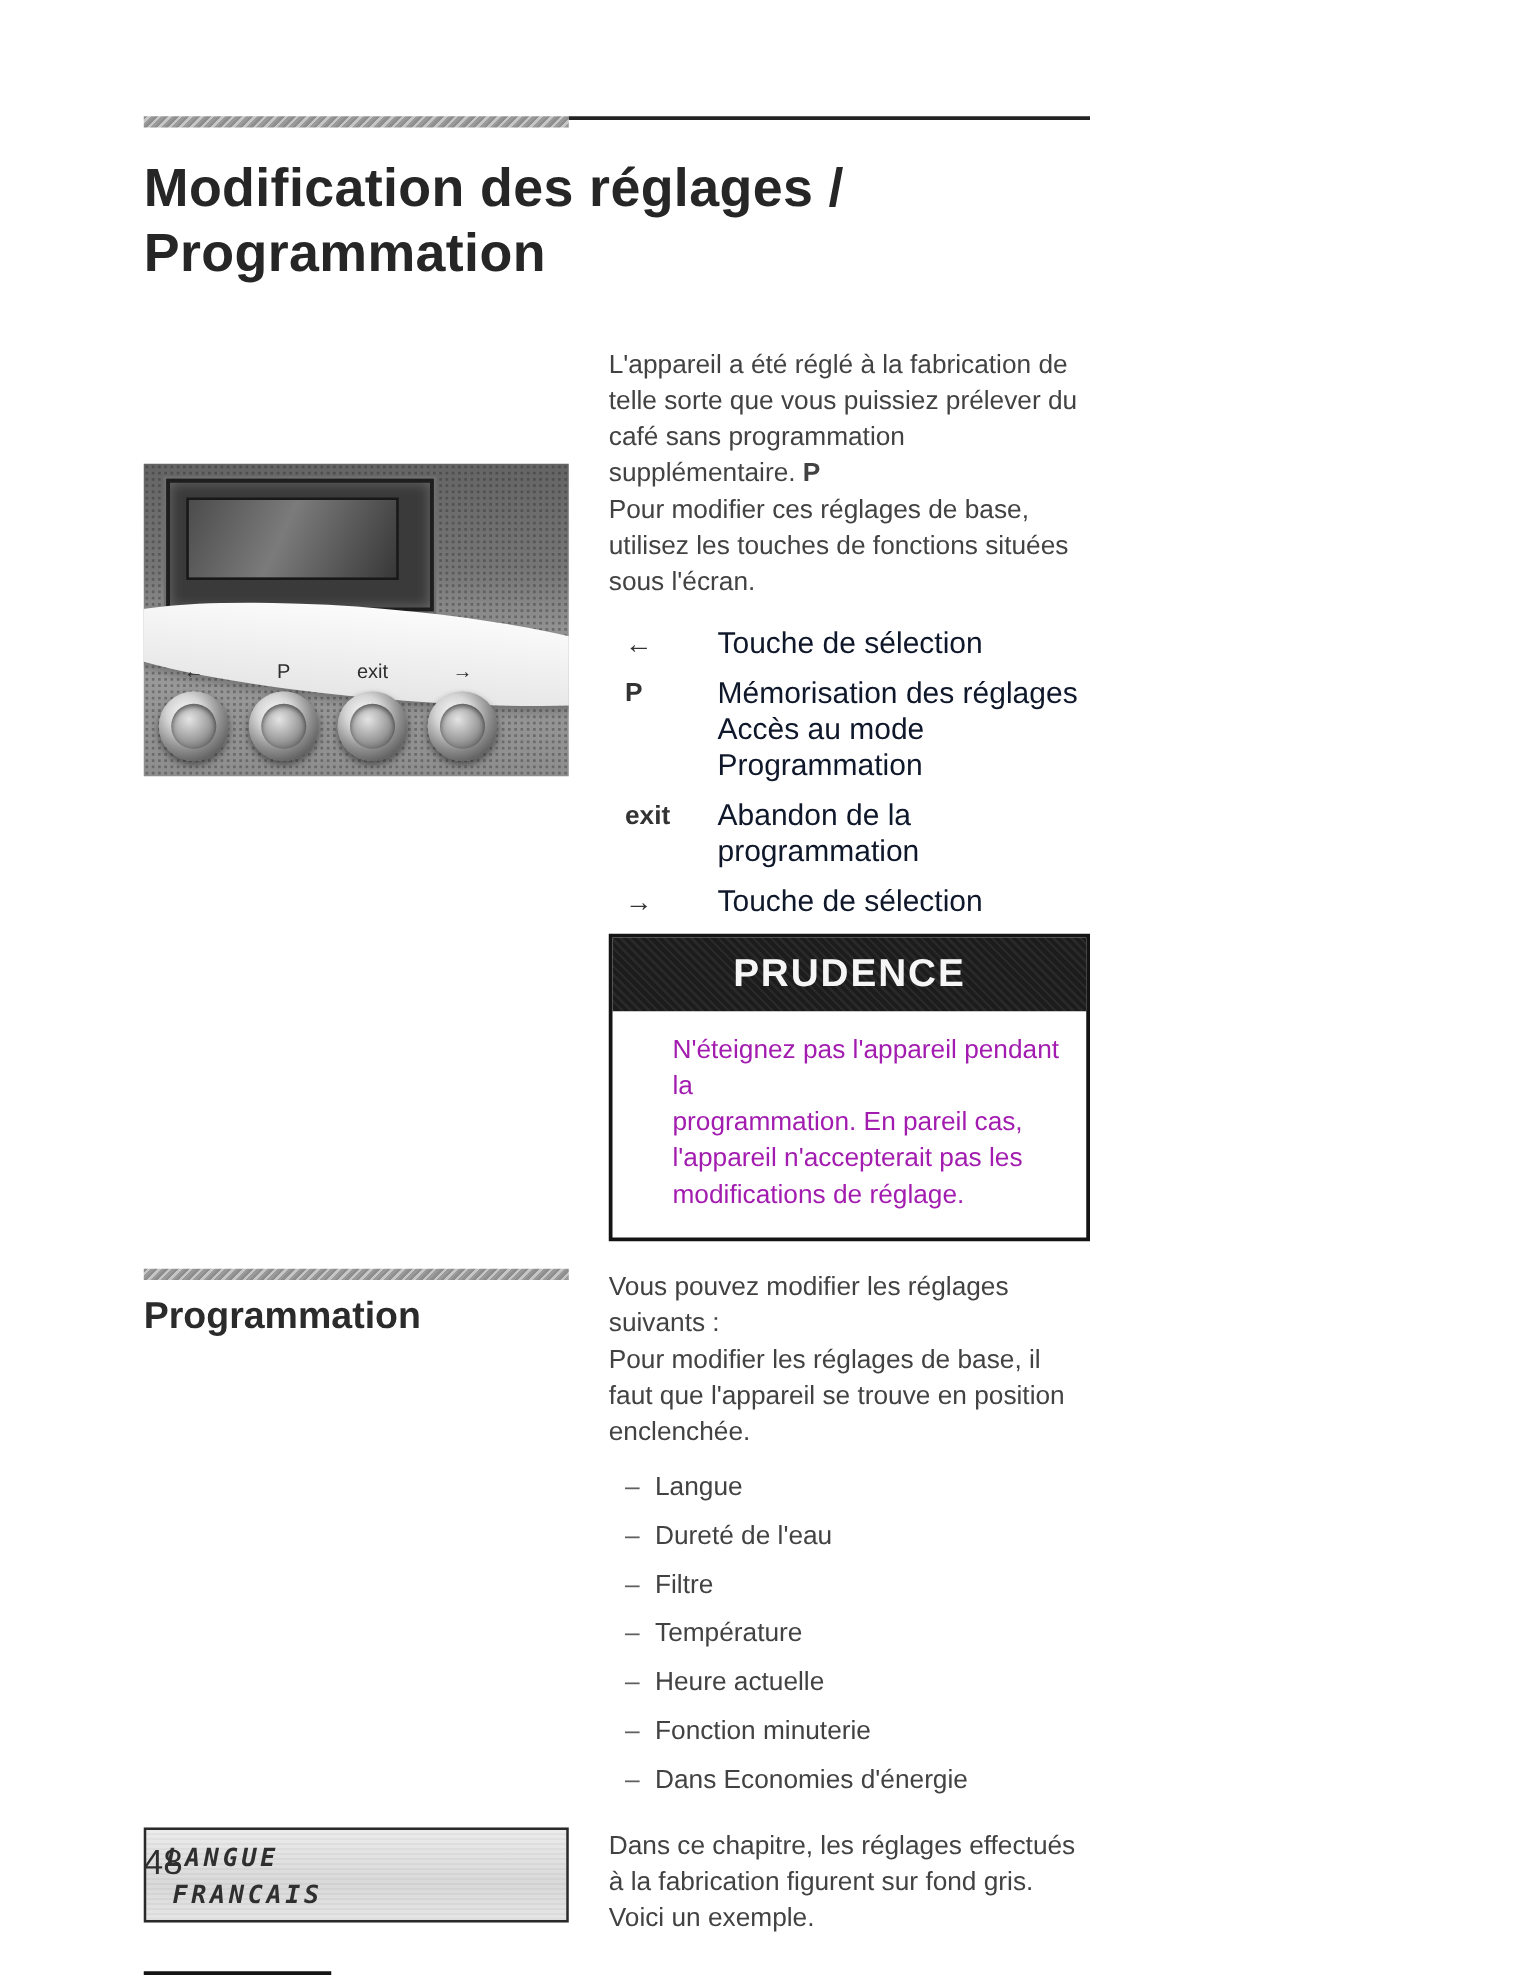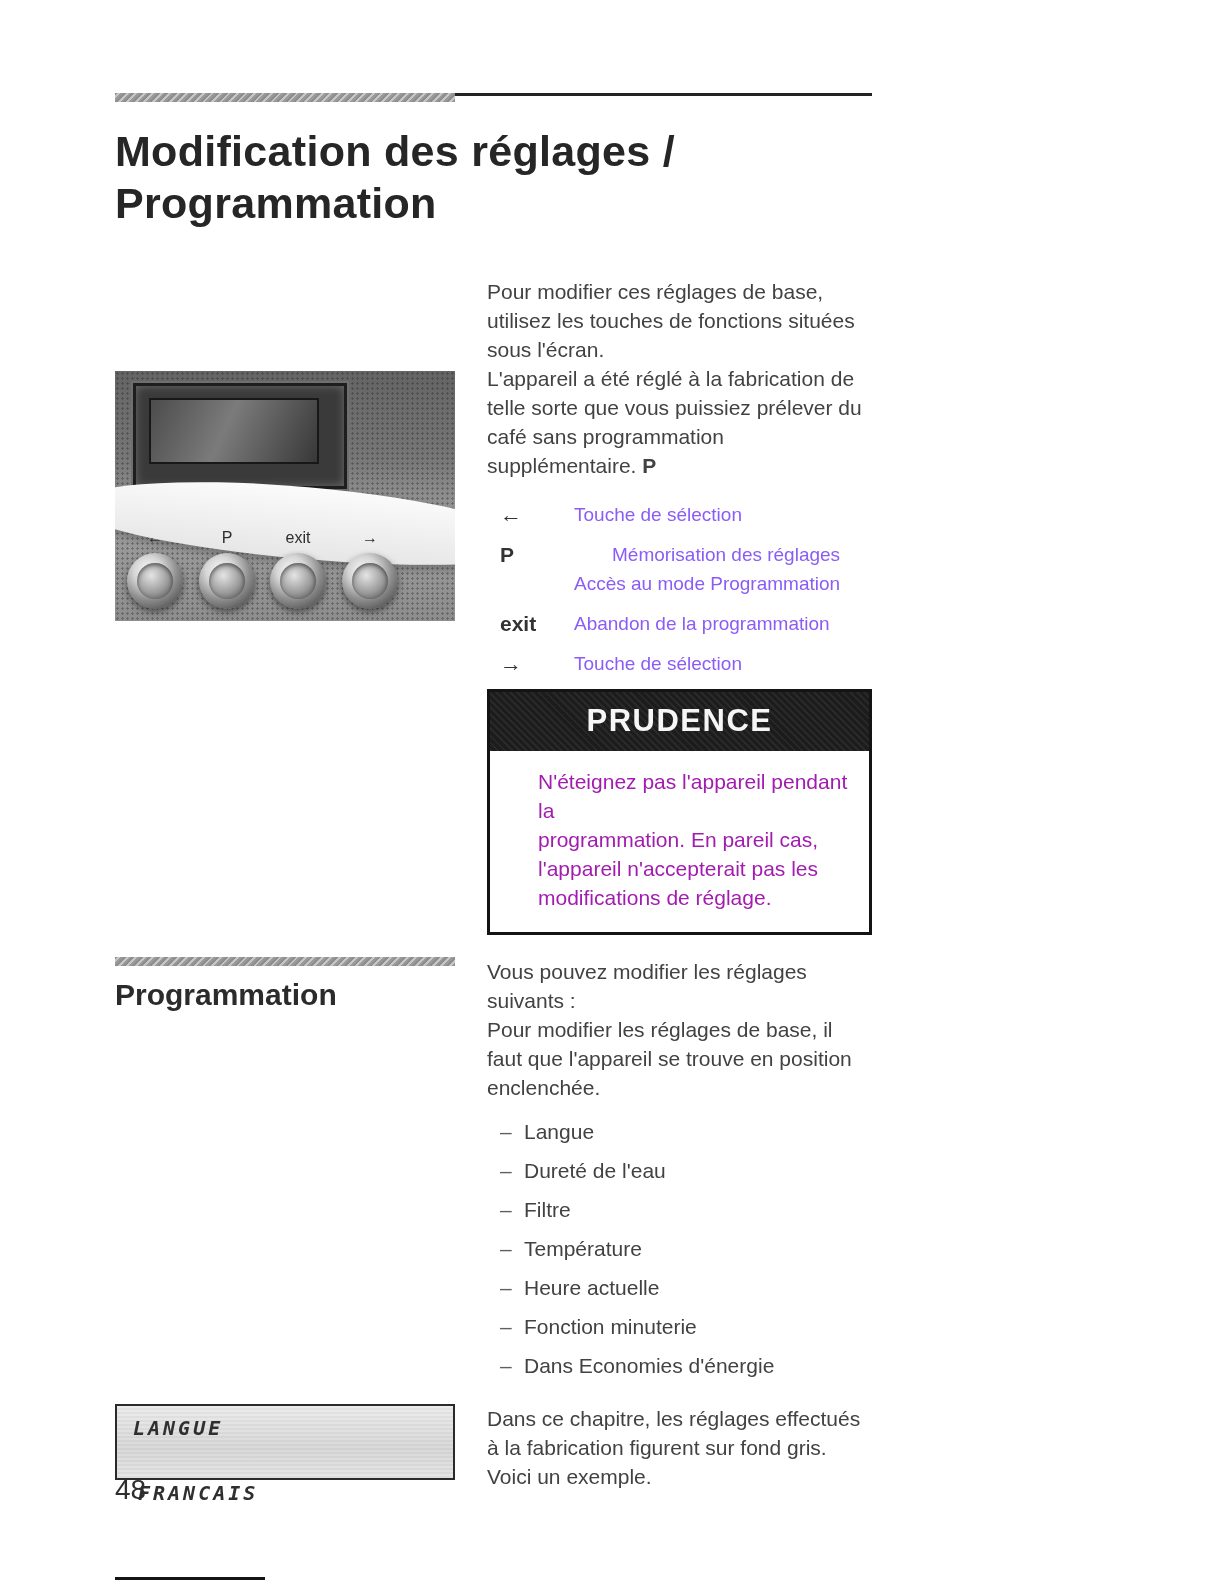--- a/index.html
+++ b/index.html
@@ -97,21 +97,21 @@
   .pbtn-2 { left: 155px; } .pbtn-3 { left: 227px; }
 
   
   .keys { margin-top: 20px; }
   .key-row { display: flex; margin-bottom: 11px; }
   .key-symbol {
     flex: 0 0 87px; padding-left: 13px; box-sizing: border-box;
     font-size: 22px; line-height: 29px; color: #333333;
   }
   .key-symbol.bold { font-weight: 700; font-size: 21px; }
-  .key-lines div { font-size: 19px; line-height: 29px; color: #8b5cf6; text-align: right; }
+  .key-lines div { font-size: 24px; line-height: 29px; color: #0f172a; }
 
   
   .warning { border: 3px solid #141414; }
   .warning-header {
     background-color: #1c1c1c;
     background-image: repeating-linear-gradient(45deg, rgba(255,255,255,.06) 0 2px, transparent 2px 5px);
     color: #f6f6f6; text-align: center;
     font-size: 31px; font-weight: 700; letter-spacing: 1.5px;
     padding: 11px 0 12px;
   }
@@ -136,21 +136,21 @@
     background-image: repeating-linear-gradient(0deg, rgba(0,0,0,.04) 0 2px, transparent 2px 4px),
                       linear-gradient(180deg, #ececec, #d9d9d9 60%, #e6e6e6);
     padding: 8px 0 0 16px;
   }
   .lcd-line {
     font-family: "DejaVu Sans Mono", monospace;
     font-style: italic; font-weight: 700;
     font-size: 20px; letter-spacing: 3px;
     color: #2f2f2f; line-height: 29px;
   }
-  .lcd-line-2 { padding-left: 5px; margin-top: 36px; }
+  .lcd-line-2 { padding-left: 5px; }
   .p-example { max-width: 525px; }
 
   .page-number {
     position: absolute; left: 115px; top: 1474px;
     font-size: 28px; color: #2e2e2e;
   }
   .footer-line {
     position: absolute; left: 115px; top: 1577px;
     width: 150px; height: 3px; background: #141414;
   }
@@ -182,22 +182,22 @@
           <div class="plabel plabel-1">P</div>
           <div class="plabel plabel-2">exit</div>
           <div class="plabel plabel-3">→</div>
           <div class="pbtn pbtn-0"></div>
           <div class="pbtn pbtn-1"></div>
           <div class="pbtn pbtn-2"></div>
           <div class="pbtn pbtn-3"></div>
         </div>
       </div>
       <div class="col-right">
+        <p class="body"><span>L'appareil a été réglé à la fabrication de telle sorte que vous puissiez prélever du café sans programmation supplémentaire.</span> <b>P</b></p>
         <p class="body p-intro-2">Pour modifier ces réglages de base, utilisez les touches de fonctions situées sous l'écran.</p>
-        <p class="body"><span>L'appareil a été réglé à la fabrication de telle sorte que vous puissiez prélever du café sans programmation supplémentaire.</span> <b>P</b></p>
 
         <div class="keys">
           <div class="key-row">
             <div class="key-symbol">←</div>
             <div class="key-lines">
               <div>Touche de sélection</div>
             </div>
           </div>
           <div class="key-row">
             <div class="key-symbol bold">P</div>

